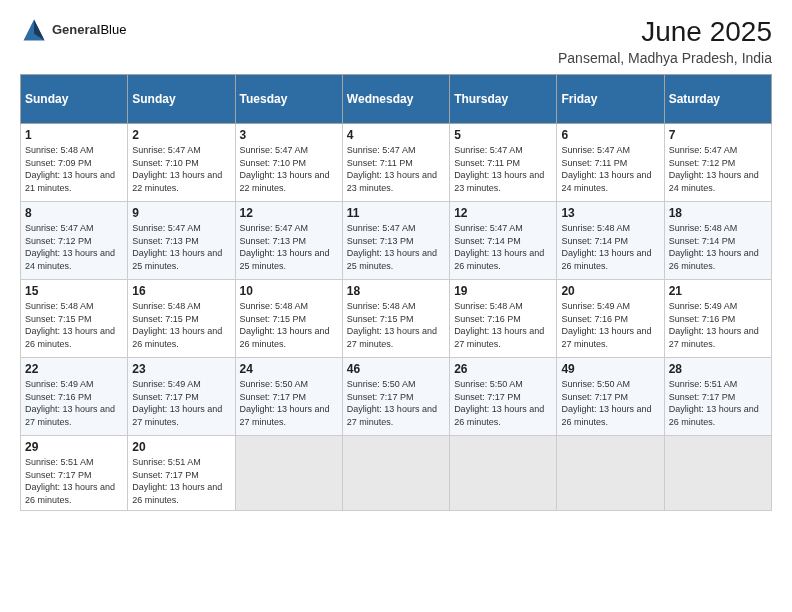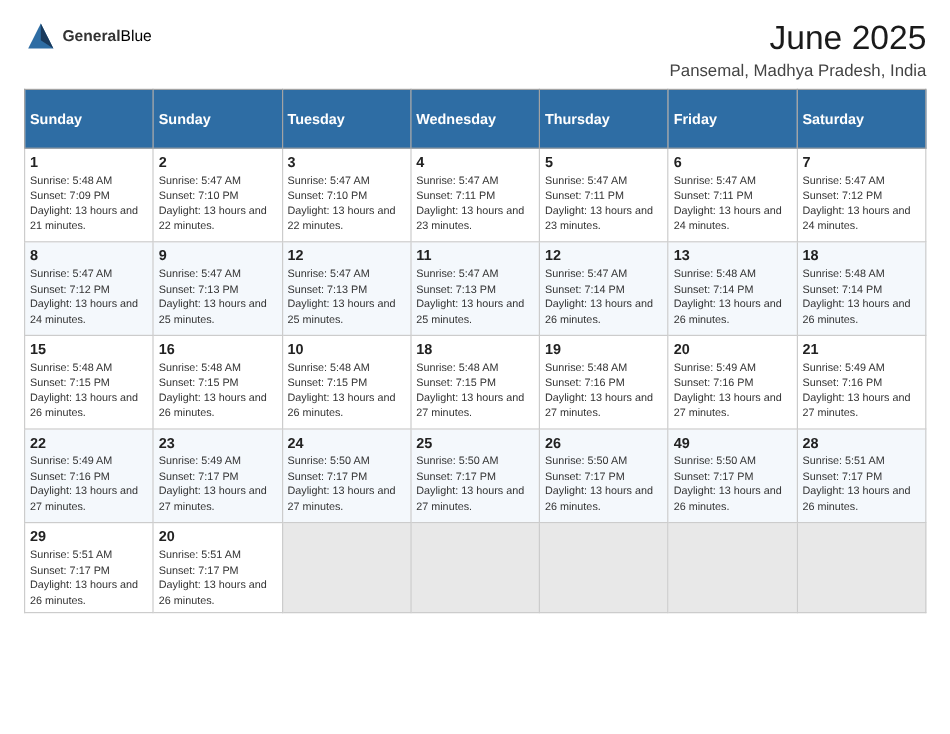--- a/index.html
+++ b/index.html
@@ -185,21 +185,21 @@
           <td><span class="day-number">21</span>
 <span class="day-info">Sunrise: 5:49 AM<br>Sunset: 7:16 PM<br>Daylight: 13 hours and 27 minutes.</span></td>
         </tr>
         <tr>
           <td><span class="day-number">22</span>
 <span class="day-info">Sunrise: 5:49 AM<br>Sunset: 7:16 PM<br>Daylight: 13 hours and 27 minutes.</span></td>
           <td><span class="day-number">23</span>
 <span class="day-info">Sunrise: 5:49 AM<br>Sunset: 7:17 PM<br>Daylight: 13 hours and 27 minutes.</span></td>
           <td><span class="day-number">24</span>
 <span class="day-info">Sunrise: 5:50 AM<br>Sunset: 7:17 PM<br>Daylight: 13 hours and 27 minutes.</span></td>
-          <td><span class="day-number">25</span>
+          <td><span class="day-number">46</span>
 <span class="day-info">Sunrise: 5:50 AM<br>Sunset: 7:17 PM<br>Daylight: 13 hours and 27 minutes.</span></td>
           <td><span class="day-number">26</span>
 <span class="day-info">Sunrise: 5:50 AM<br>Sunset: 7:17 PM<br>Daylight: 13 hours and 26 minutes.</span></td>
           <td><span class="day-number">49</span>
 <span class="day-info">Sunrise: 5:50 AM<br>Sunset: 7:17 PM<br>Daylight: 13 hours and 26 minutes.</span></td>
           <td><span class="day-number">28</span>
 <span class="day-info">Sunrise: 5:51 AM<br>Sunset: 7:17 PM<br>Daylight: 13 hours and 26 minutes.</span></td>
         </tr>
         <tr class="last-row">
           <td><span class="day-number">29</span>

